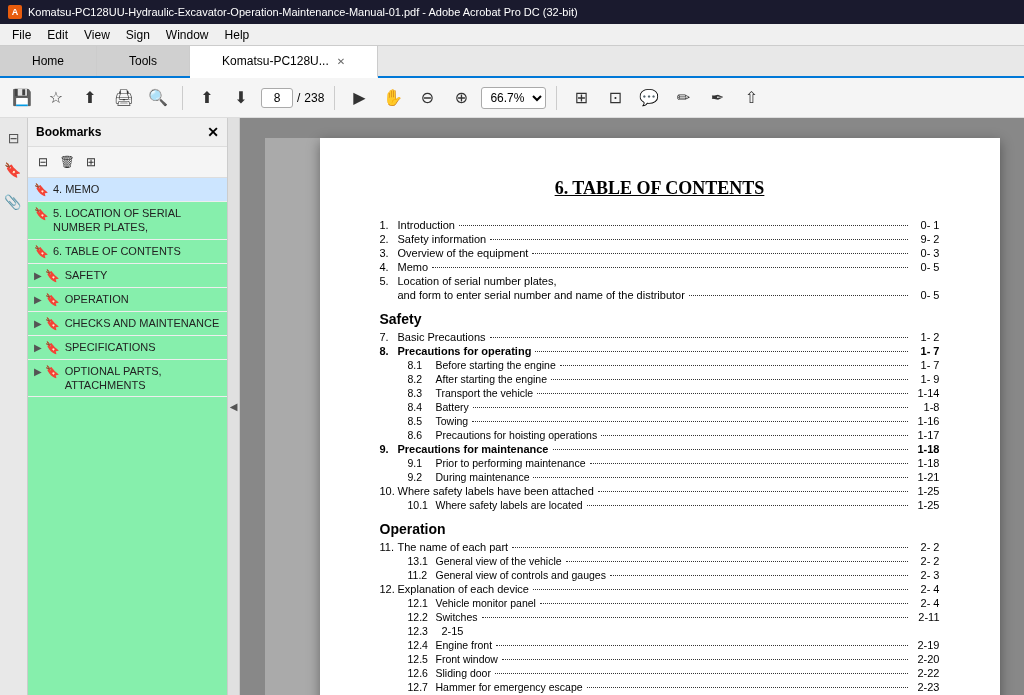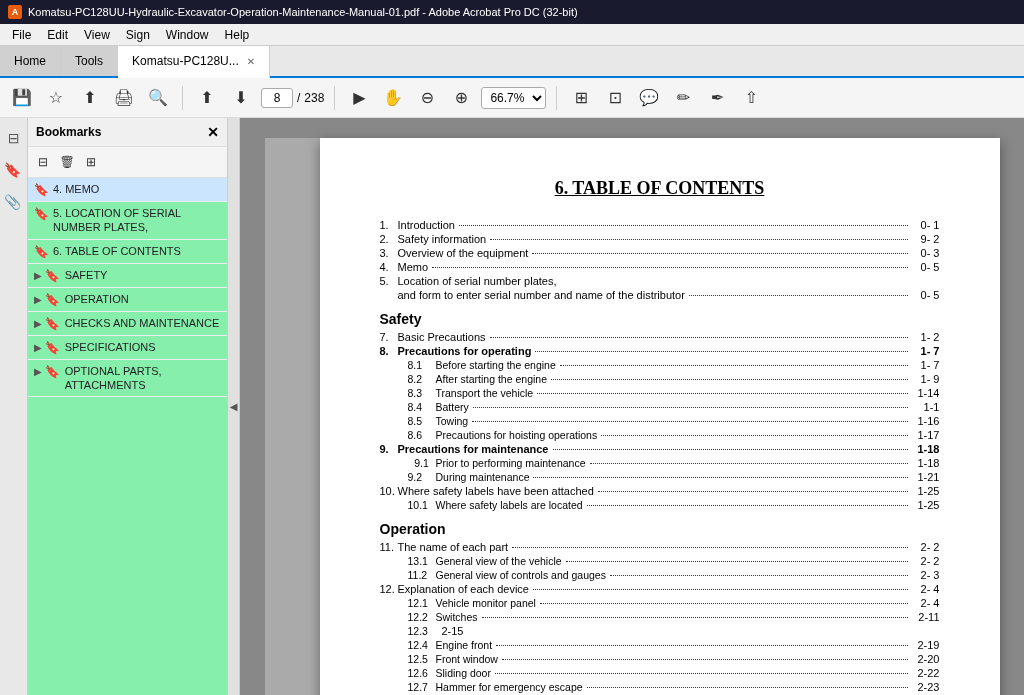--- a/index.html
+++ b/index.html
@@ -43,21 +43,21 @@
     .tab-bar {
       background: #e8e8e8;
       display: flex;
       align-items: stretch;
       height: 32px;
       border-bottom: 2px solid #0078d7;
     }
     .tab {
       display: flex;
       align-items: center;
-      padding: 0 14px;
+      padding: 0 32px;
       font-size: 12px;
       cursor: pointer;
       border-right: 1px solid #ccc;
       gap: 4px;
     }
     .tab.active {
       background: white;
       border-bottom: 2px solid white;
       margin-bottom: -2px;
     }
@@ -497,42 +497,42 @@
           <span class="toc-page">1- 9</span>
         </div>
         <div class="toc-sub-item">
           <span style="min-width:28px;">8.3</span>
           <span class="toc-label">Transport the vehicle<span class="toc-dots"></span></span>
           <span class="toc-page">1-14</span>
         </div>
         <div class="toc-sub-item">
           <span style="min-width:28px;">8.4</span>
           <span class="toc-label">Battery<span class="toc-dots"></span></span>
-          <span class="toc-page">1-1</span>
+          <span class="toc-page">1-8</span>
         </div>
         <div class="toc-sub-item">
           <span style="min-width:28px;">8.5</span>
           <span class="toc-label">Towing<span class="toc-dots"></span></span>
           <span class="toc-page">1-16</span>
         </div>
         <div class="toc-sub-item">
           <span style="min-width:28px;">8.6</span>
           <span class="toc-label">Precautions for hoisting operations<span class="toc-dots"></span></span>
           <span class="toc-page">1-17</span>
         </div>
         <div class="toc-item toc-bold">
           <span class="toc-num"><b>9.</b></span>
           <span class="toc-label">
               <b>Precautions for maintenance</b>
               <span class="toc-dots"></span>
             </span>
           <span class="toc-page"><b>1-18</b></span>
         </div>
         <div class="toc-sub-item">
-          <span style="min-width:28px;text-align:center;">9.1</span>
+          <span style="min-width:28px;">9.1</span>
           <span class="toc-label">Prior to performing maintenance<span class="toc-dots"></span></span>
           <span class="toc-page">1-18</span>
         </div>
         <div class="toc-sub-item">
           <span style="min-width:28px;">9.2</span>
           <span class="toc-label">During maintenance<span class="toc-dots"></span></span>
           <span class="toc-page">1-21</span>
         </div>
         <div class="toc-item">
           <span class="toc-num">10.</span>

